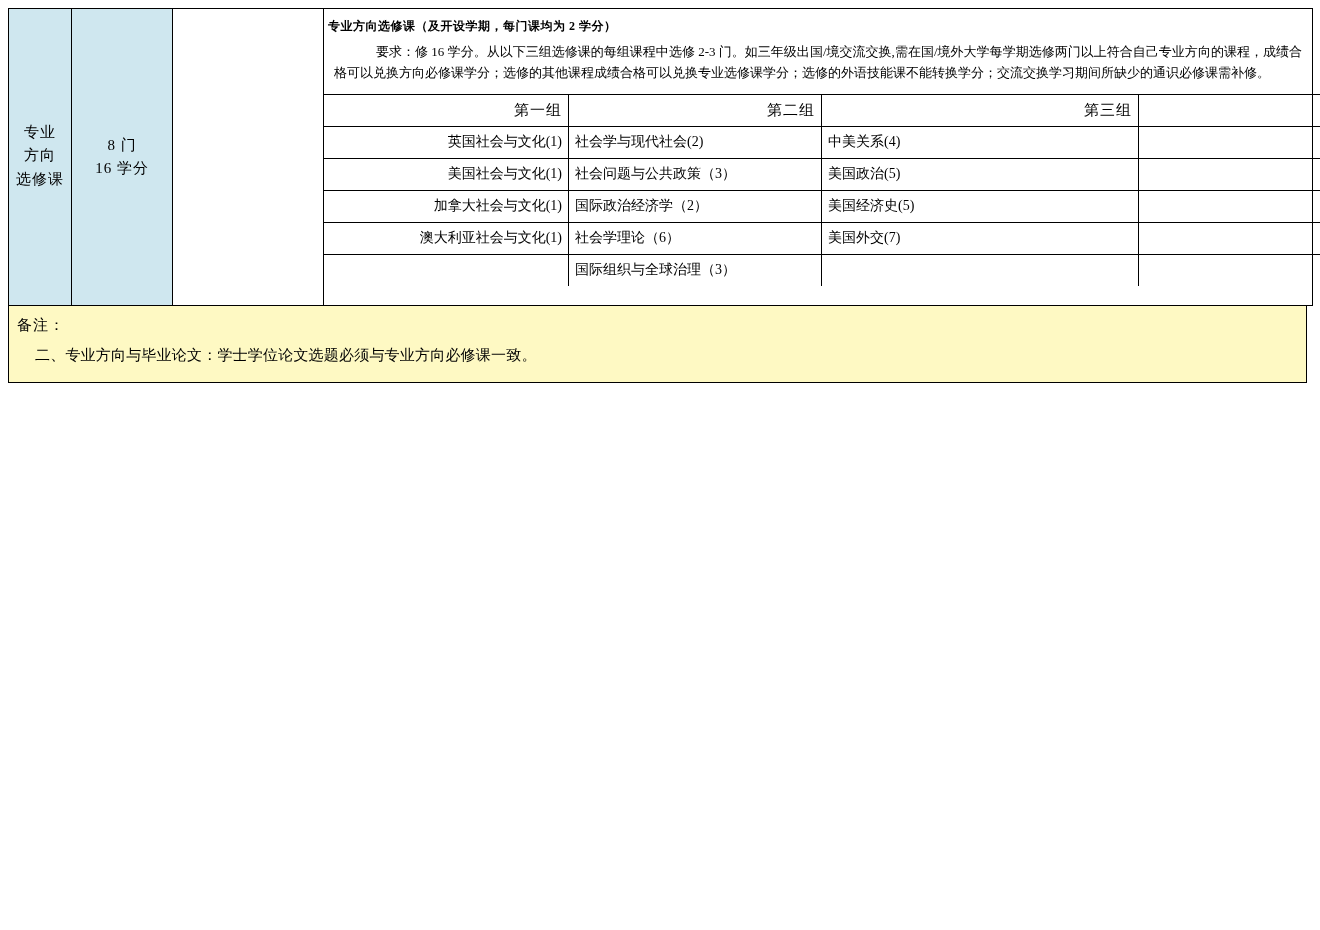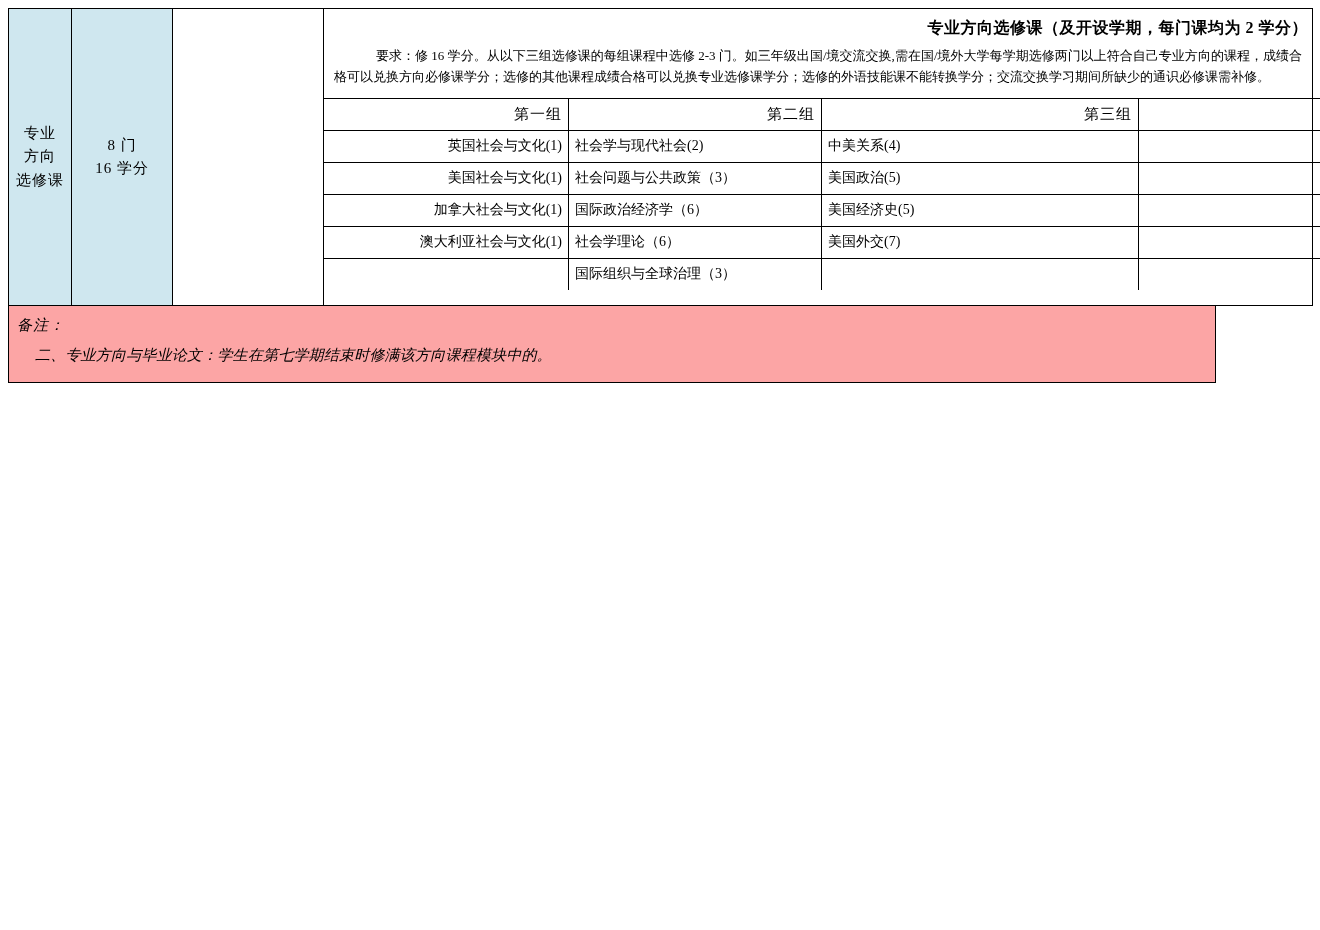--- a/index.html
+++ b/index.html
@@ -31,21 +31,21 @@
   table.main > tbody > tr > td {
     border: 1px solid #000000;
     vertical-align: top;
     padding: 0;
   }
 
   .cell-shaded {
     background: #cfe7ef;
   }
 
-  .col-a { width: 62px; }
+  .col-a { width: 62px; font-family: Liberation Mono, monospace; }
   .col-b { width: 100px; }
   .col-c { width: 150px; }
   .col-d { width: 988px; }
 
   .vcenter-block {
     display: flex;
     align-items: center;
     justify-content: center;
     height: 100%;
     text-align: center;
@@ -56,23 +56,23 @@
 
   .catcell {
     height: 296px;
   }
 
   .rightpane {
     padding: 0;
   }
 
   .sec-title {
-    text-align: right;
+    text-align: left;
     font-weight: bold;
-    font-size: 16px;
+    font-size: 12px;
     padding: 9px 4px 6px 4px;
     letter-spacing: 0.5px;
   }
 
   .sec-desc {
     font-size: 13px;
     line-height: 1.65;
     padding: 0 10px 8px 10px;
     text-align: justify;
     text-indent: 0;
@@ -107,25 +107,24 @@
 
   table.groups tr.hdr td {
     text-align: right;
     font-size: 15px;
     letter-spacing: 1px;
   }
 
   .notes {
     border: 1px solid #000000;
     border-top: none;
-    background: #fca5a5;
-    width: 1208px;
+    background: #fef9c3;
+    width: 1299px;
     padding: 8px 0 12px 0;
     box-sizing: border-box;
-    font-style: italic;
   }
   .notes .note-title {
     font-size: 15px;
     padding: 2px 0 6px 8px;
     letter-spacing: 1px;
   }
   .notes .note-line {
     font-size: 15px;
     line-height: 1.9;
     padding: 0 14px 0 26px;
@@ -188,21 +187,21 @@
                 <td class="g4"></td>
               </tr>
               <tr>
                 <td class="g1">美国社会与文化(1)</td>
                 <td class="g2">社会问题与公共政策（3）</td>
                 <td class="g3">美国政治(5)</td>
                 <td class="g4"></td>
               </tr>
               <tr>
                 <td class="g1">加拿大社会与文化(1)</td>
-                <td class="g2">国际政治经济学（6）</td>
+                <td class="g2">国际政治经济学（2）</td>
                 <td class="g3">美国经济史(5)</td>
                 <td class="g4"></td>
               </tr>
               <tr>
                 <td class="g1">澳大利亚社会与文化(1)</td>
                 <td class="g2">社会学理论（6）</td>
                 <td class="g3">美国外交(7)</td>
                 <td class="g4"></td>
               </tr>
               <tr>
@@ -214,18 +213,18 @@
             </tbody>
           </table>
 
         </td>
       </tr>
     </tbody>
   </table>
 
   <div class="notes">
     <div class="note-title">备注：</div>
-    <div class="note-line">二、专业方向与毕业论文：学生在第七学期结束时修满该方向课程模块中的。</div>
+    <div class="note-line">二、专业方向与毕业论文：学士学位论文选题必须与专业方向必修课一致。</div>
   </div>
 
 </div>
 
 <div class="page-number">13</div>
 
 </body></html>

